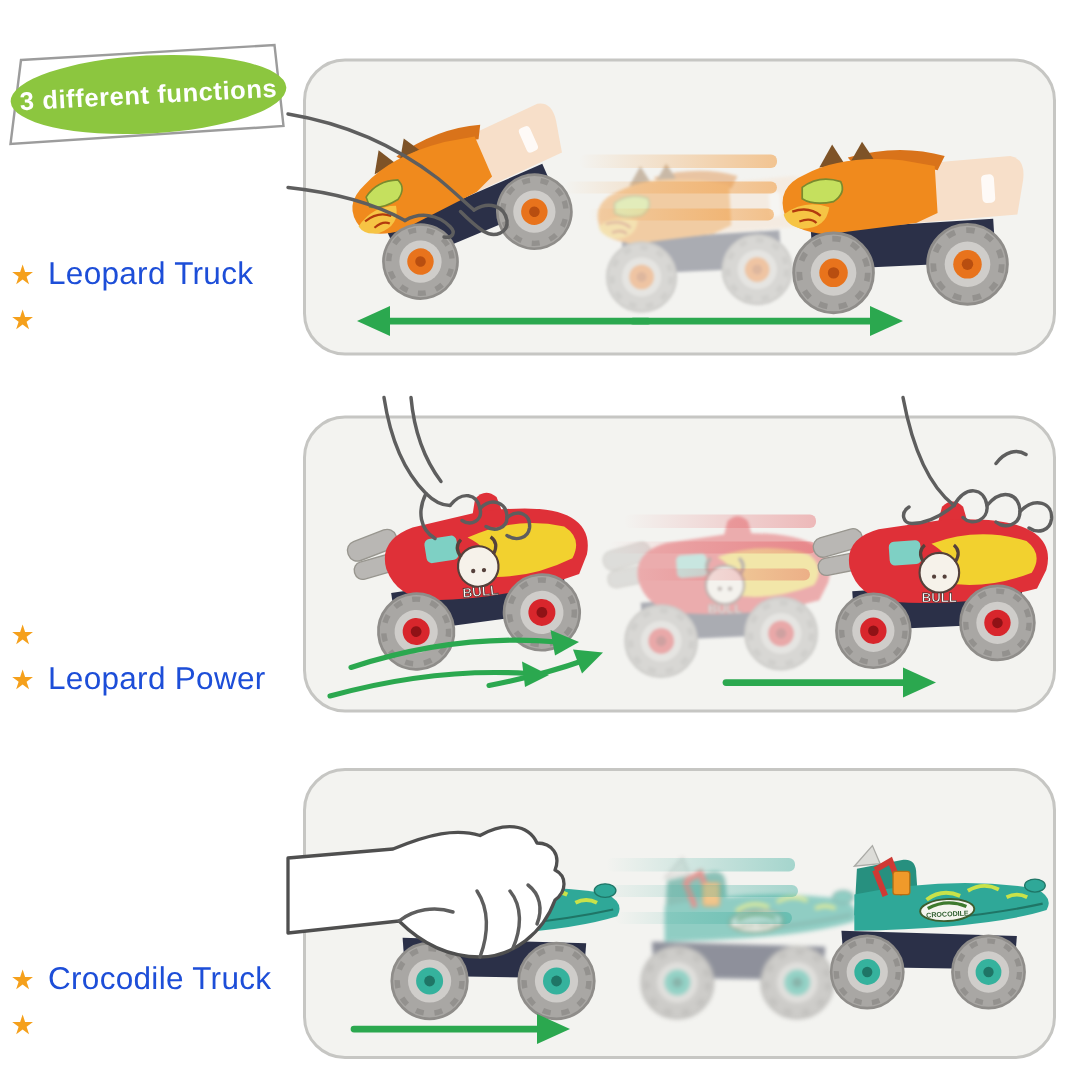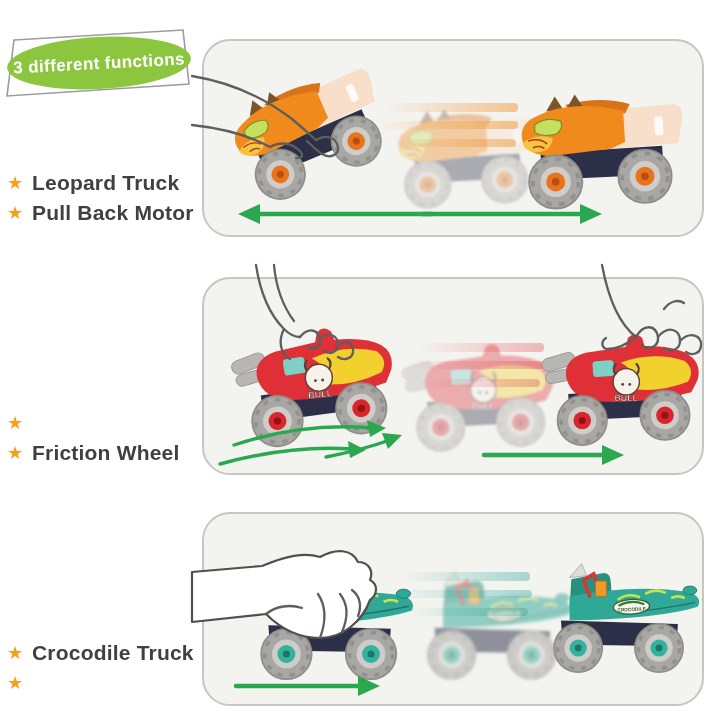--- a/index.html
+++ b/index.html
@@ -4,21 +4,21 @@
 <style>
   html,body{margin:0;padding:0;background:#fff;}
   #stage{position:relative;width:720px;height:720px;background:#ffffff;overflow:hidden;
          font-family:"Liberation Sans",sans-serif;}
   .panel{position:absolute;left:202px;width:502px;background:#F3F3F0;
          border:2px solid #C6C6C3;border-radius:28px;box-sizing:border-box;}
   .panel svg{position:absolute;left:0;top:0;overflow:visible;}
   .feature{position:absolute;left:6px;width:194px;}
   .feature .row{display:flex;align-items:center;gap:8px;height:30px;}
   .feature .star{font-size:18px;color:#F5A01B;width:18px;text-align:center;line-height:1;}
-  .feature .lbl{font-size:21px;font-weight:bold;color:#404040;white-space:nowrap;letter-spacing:.2px;}
+  .feature .lbl{font-size:21px;font-weight:normal;color:#1d4ed8;white-space:nowrap;letter-spacing:.2px;}
   .ghost{opacity:.36;filter:blur(1.4px);}
   .ghost3{opacity:.5;filter:blur(1.8px);}
   .hand{stroke:#5E5E5E;stroke-width:2.3;fill:none;stroke-linecap:round;stroke-linejoin:round;}
   .handfill{stroke:#4F4F4F;stroke-width:2.2;fill:#FFFFFF;stroke-linejoin:round;}
   .arrow{stroke:#2BA84F;stroke-width:4.5;fill:none;stroke-linecap:round;}
   .arrowc{stroke:#2BA84F;stroke-width:3.4;fill:none;stroke-linecap:round;}
   .ahead{fill:#2BA84F;stroke:none;}
   .tire{fill:#A9A7A4;stroke:#8F8D8A;stroke-width:2;}
   .tread{fill:none;stroke:#93918E;stroke-width:4;stroke-dasharray:6 8;}
   .rim{fill:#CFCDCA;}
@@ -38,30 +38,29 @@
     </g>
   </svg>
 
   <div class="feature" style="top:168px;">
     <div class="row">
       <span class="star">★</span>
       <span class="lbl">Leopard Truck</span>
     </div>
     <div class="row">
       <span class="star">★</span>
-      <span class="lbl">Pull Back Motor</span>
     </div>
   </div>
   <div class="feature" style="top:408px;">
     <div class="row">
       <span class="star">★</span>
     </div>
     <div class="row">
       <span class="star">★</span>
-      <span class="lbl">Friction Wheel</span>
+      <span class="lbl">Leopard Power</span>
     </div>
   </div>
   <div class="feature" style="top:638px;">
     <div class="row">
       <span class="star">★</span>
       <span class="lbl">Crocodile Truck</span>
     </div>
     <div class="row">
       <span class="star">★</span>
     </div>

